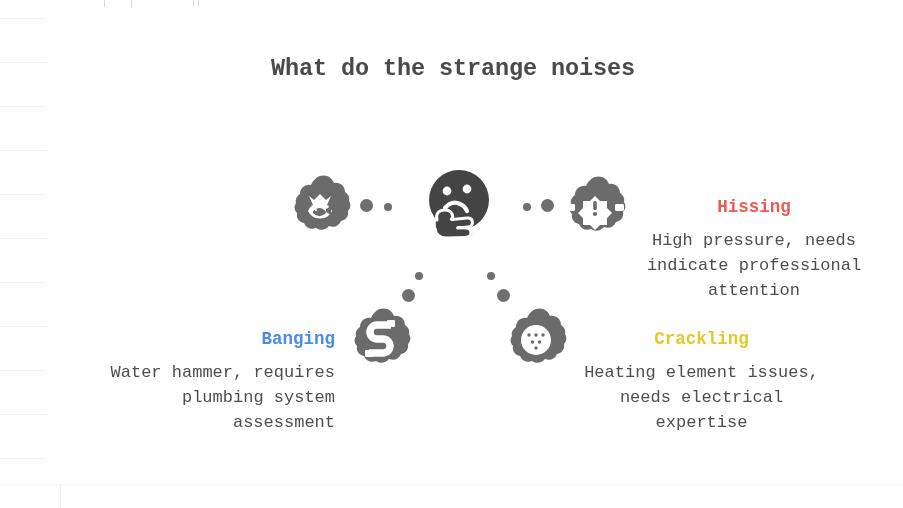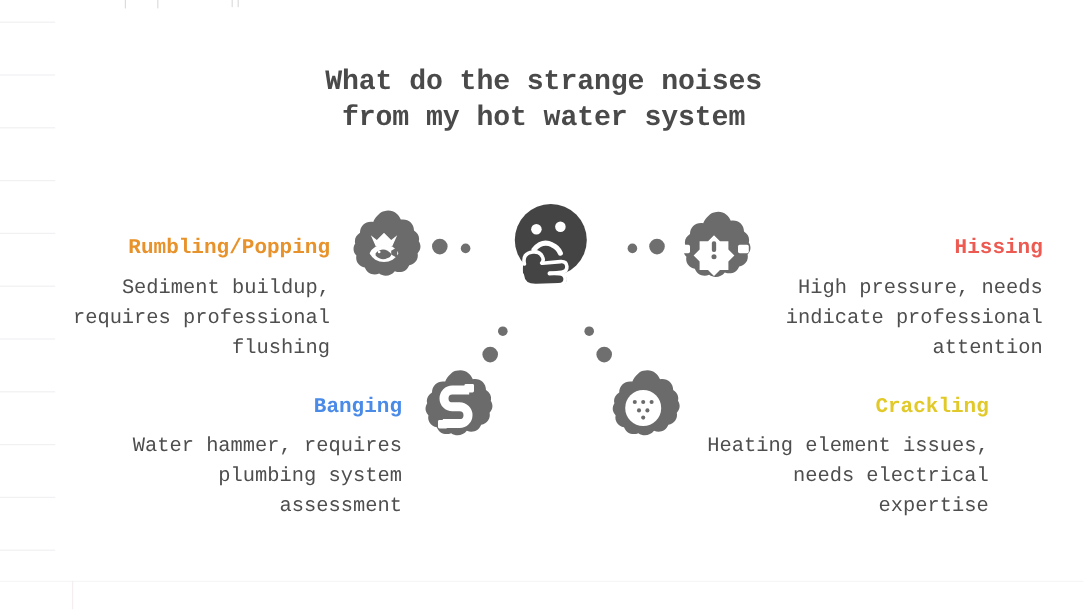--- a/index.html
+++ b/index.html
@@ -101,21 +101,21 @@
     margin: 0 0 10px 0;
   }
   .branch .desc {
     font-size: 17px;
     line-height: 25px;
     color: #4e4e4e;
     margin: 0;
   }
 
   .branch.right-align { text-align: right; }
-  .branch.left-align  { text-align: right; }
+  .branch.left-align  { text-align: center; }
 
   #branch-rumbling { left: 25px;  top: 196px; width: 250px; }
   #branch-hissing  { left: 639px; top: 196px; width: 230px; }
   #branch-banging  { left: 110px; top: 328px; width: 225px; }
   #branch-crackling{ left: 579px; top: 328px; width: 245px; }
 </style>
 </head>
 <body>
 
 <div class="bg-guides">
@@ -135,21 +135,20 @@
   <div class="guide-tick" style="left:104px; top:0; height:7px"></div>
   <div class="guide-tick" style="left:131px; top:0; height:7px"></div>
   <div class="guide-tick" style="left:193px; top:0; height:6px"></div>
   <div class="guide-tick" style="left:198px; top:0; height:6px"></div>
 </div>
 
 <div class="stage">
 
   <div class="title">
     <span>What do the strange noises</span>
-    <span>from my hot water system</span>
   </div>
 
   <div class="center-emoji">
     <svg viewBox="0 0 72 74" xmlns="http://www.w3.org/2000/svg">
       <circle cx="36" cy="32" r="30" fill="#444444"></circle>
       <circle cx="24" cy="23" r="4.4" fill="#ffffff"></circle>
       <circle cx="44" cy="21" r="4.4" fill="#ffffff"></circle>
       <path d="M22 40 q7 -8 15 -4 q5 2 7 7" stroke="#ffffff" stroke-width="4.2" fill="none" stroke-linecap="round"></path>
       <path d="M14 52 q-2 -9 7 -10 q6 -0.6 8 4 q1.6 3.2 -0.6 5.2 l16 -1.4 q5 -0.4 5.4 4 q0.4 4.4 -4.6 5 l-10 1 l9 0.4 q5 0.2 5 4.6 q0 4.6 -5.4 4.8 l-19 0.6 q-11 0.4 -11.8 -9 q-0.5 -5.6 0 -9.2 z" fill="#444444"></path>
       <path d="M14 52 q-2 -9 7 -10 q6 -0.6 8 4 q1.6 3.2 -0.6 5.2" stroke="#ffffff" stroke-width="3" fill="none" stroke-linecap="round"></path>
@@ -208,24 +207,20 @@
 
   <div class="dot" style="left:523px; top:203px; width:8px;  height:8px;"></div>
   <div class="dot" style="left:541px; top:199px; width:13px; height:13px;"></div>
 
   <div class="dot" style="left:415px; top:272px; width:8px;  height:8px;"></div>
   <div class="dot" style="left:402px; top:289px; width:13px; height:13px;"></div>
 
   <div class="dot" style="left:487px; top:272px; width:8px;  height:8px;"></div>
   <div class="dot" style="left:497px; top:289px; width:13px; height:13px;"></div>
 
-  <div class="branch right-align" id="branch-rumbling">
-    <p class="lbl" style="color:#e8922b;">Rumbling/Popping</p>
-    <p class="desc">Sediment buildup, requires professional flushing</p>
-  </div>
 
   <div class="branch left-align" id="branch-hissing">
     <p class="lbl" style="color:#ec5a52;">Hissing</p>
     <p class="desc">High pressure, needs indicate professional attention</p>
   </div>
 
   <div class="branch left-align" id="branch-crackling">
     <p class="lbl" style="color:#e2c92a;">Crackling</p>
     <p class="desc">Heating element issues, needs electrical expertise</p>
   </div>

